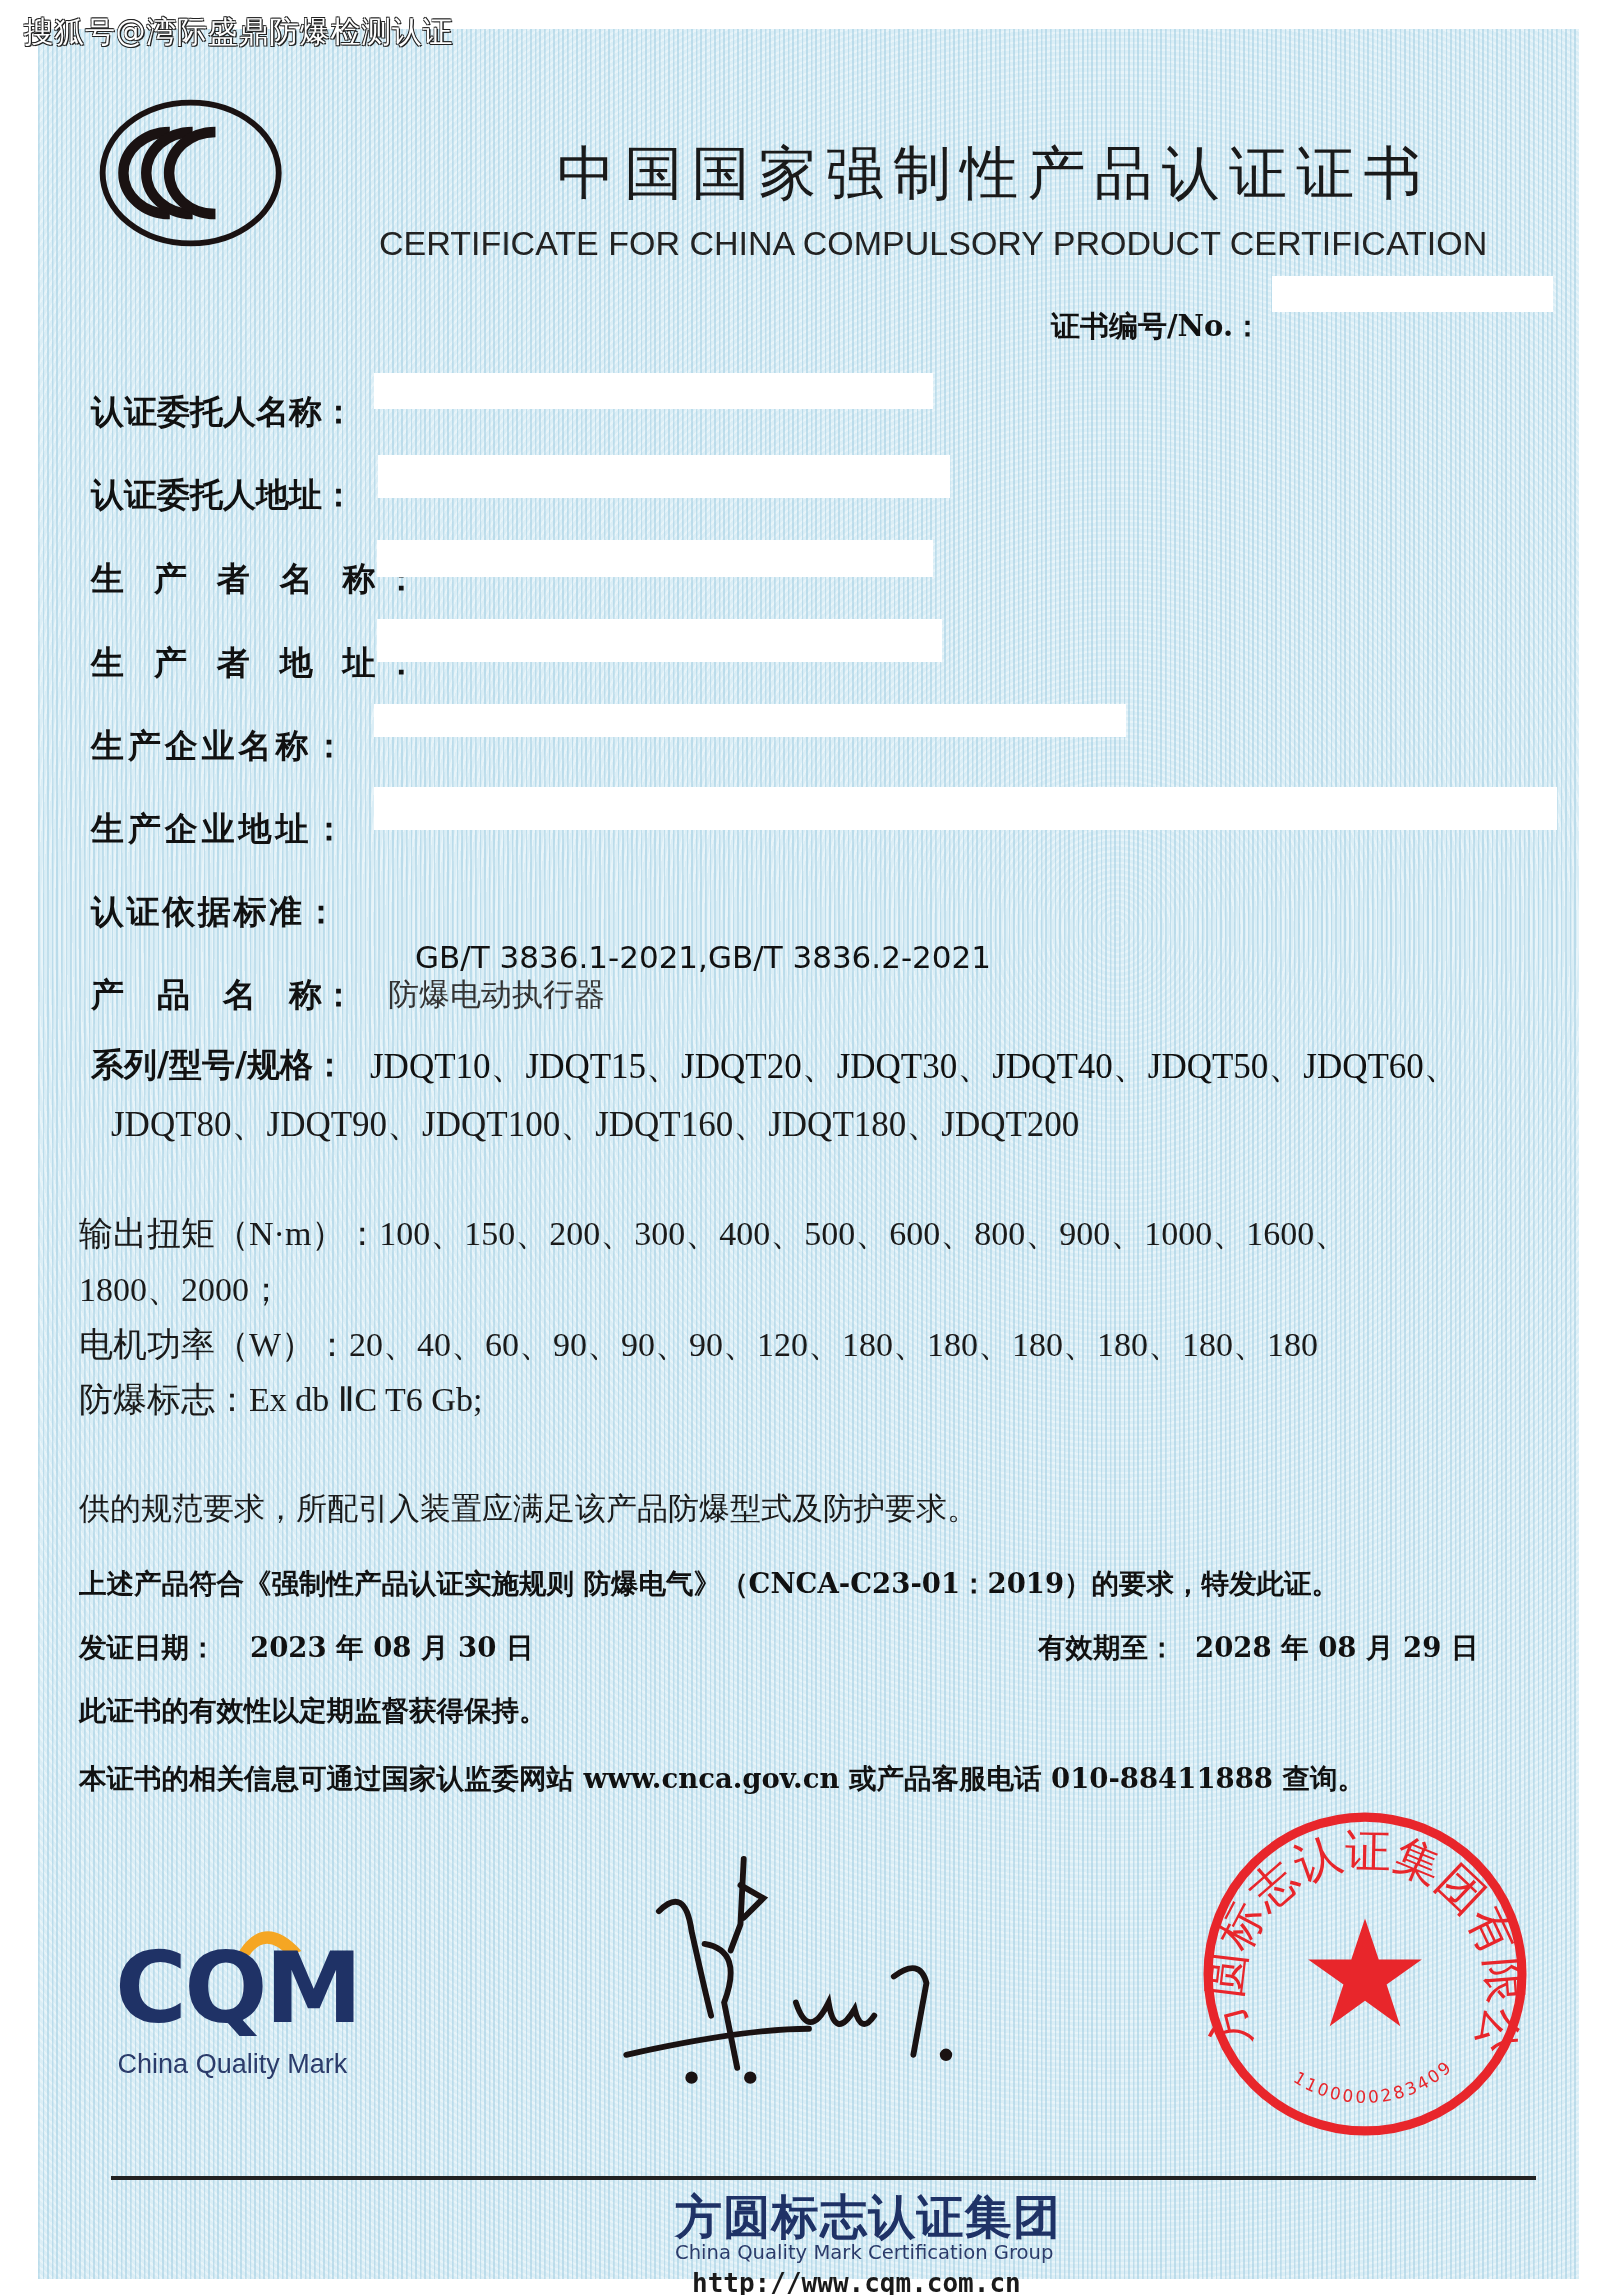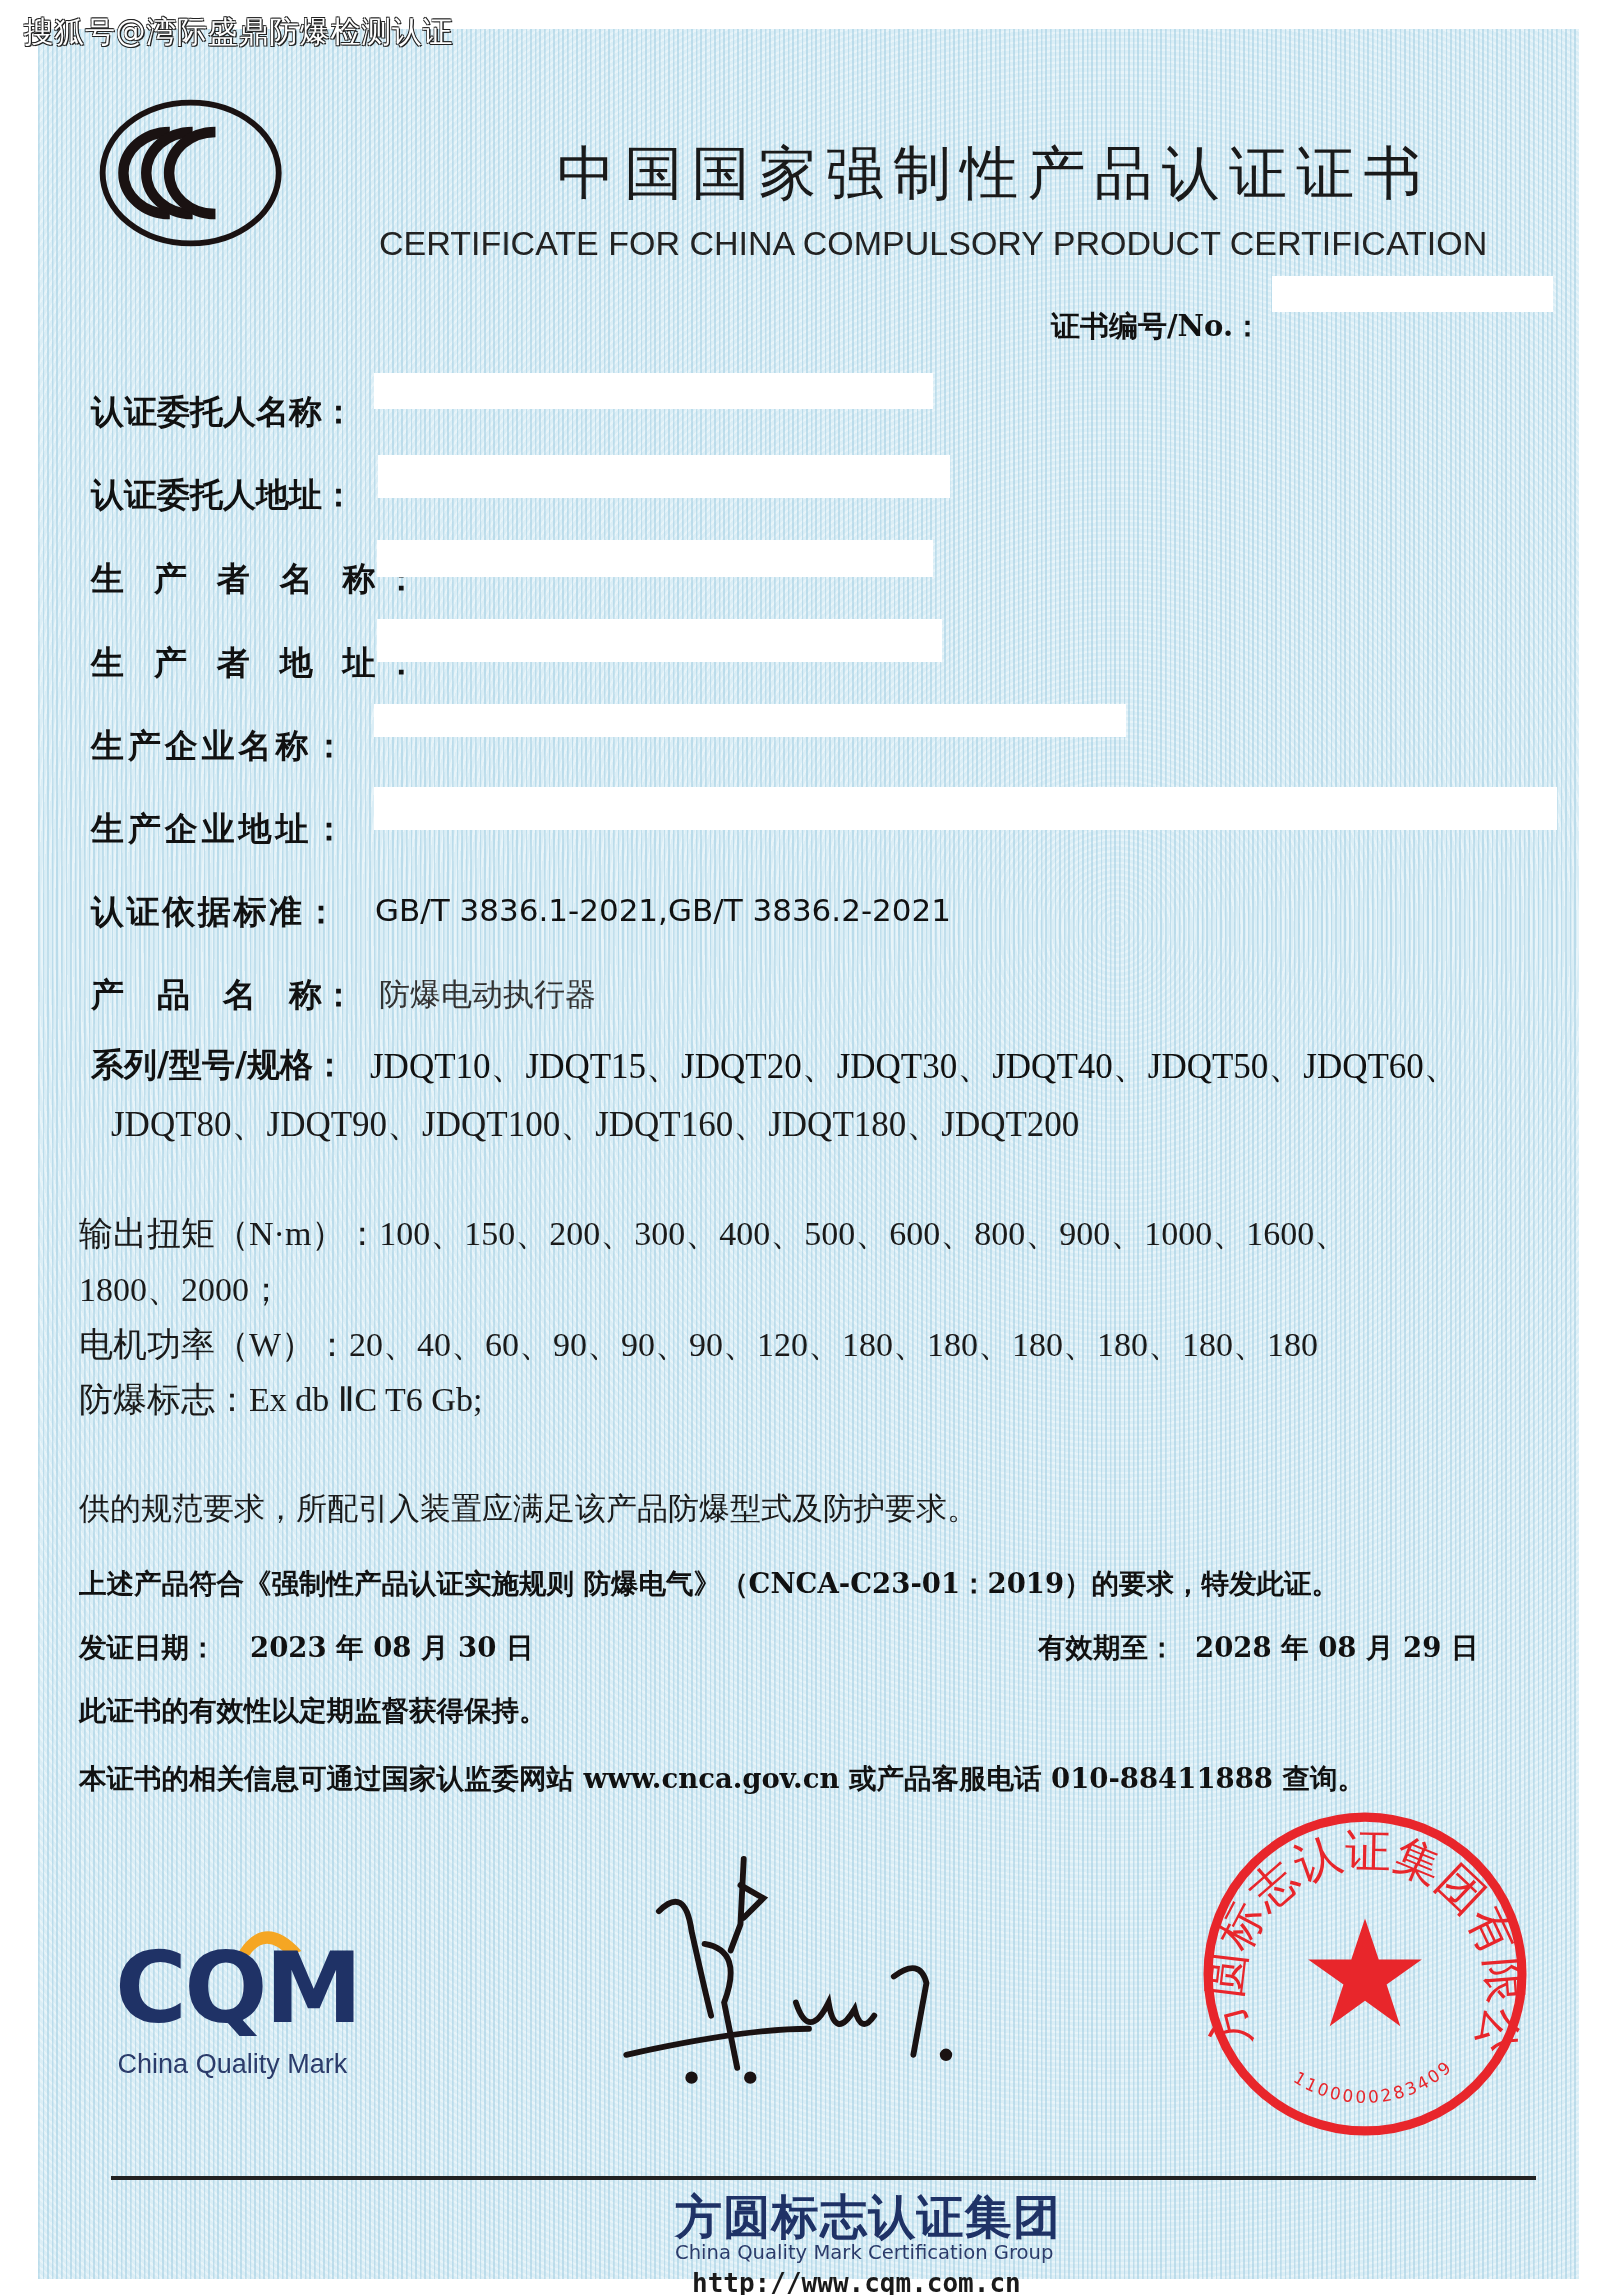--- a/index.html
+++ b/index.html
@@ -65,24 +65,24 @@
   <div class="row-label" style="top:612px;letter-spacing:9.2px;">生 产 者 地 址：</div>
   <div class="redact" style="left:339px;top:590px;width:565px;height:43px;"></div>
 
   <div class="row-label" style="top:695px;letter-spacing:3.9px;">生产企业名称：</div>
   <div class="redact" style="left:336px;top:675px;width:752px;height:33px;"></div>
 
   <div class="row-label" style="top:778px;letter-spacing:3.9px;">生产企业地址：</div>
   <div class="redact" style="left:336px;top:758px;width:1183px;height:43px;"></div>
 
   <div class="row-label" style="top:861px;letter-spacing:2.6px;">认证依据标准：</div>
-  <div class="row-val std-val" style="left:337px;top:863px;">GB/T 3836.1-2021,GB/T 3836.2-2021</div>
+  <div class="row-val std-val" style="left:337px;top:910px;padding-left:40px;">GB/T 3836.1-2021,GB/T 3836.2-2021</div>
 
   <div class="row-label" style="top:944px;text-align:center;">产　品　名　称：</div>
-  <div class="row-val" style="left:341px;top:945px;font-family:'DejaVu Sans',sans-serif;font-size:31px;color:#333;">防爆电动执行器</div>
+  <div class="row-val" style="left:350px;top:945px;font-family:'DejaVu Sans',sans-serif;font-size:31px;color:#333;">防爆电动执行器</div>
 
   <div class="row-label" style="top:1014px;">系列/型号/规格：</div>
   <div class="row-val" style="left:332px;top:1014px;font-size:35px;">JDQT10、JDQT15、JDQT20、JDQT30、JDQT40、JDQT50、JDQT60、</div>
 
   <div class="plain" style="top:1072px;font-size:35px;padding-left:32px;">JDQT80、JDQT90、JDQT100、JDQT160、JDQT180、JDQT200</div>
   <div class="plain" style="top:1182px;">输出扭矩（N·m）：100、150、200、300、400、500、600、800、900、1000、1600、</div>
   <div class="plain" style="top:1238px;">1800、2000；</div>
   <div class="plain" style="top:1293px;">电机功率（W）：20、40、60、90、90、90、120、180、180、180、180、180、180</div>
   <div class="plain" style="top:1348px;">防爆标志：Ex db ⅡC T6 Gb;</div>
   <div class="plain" style="top:1459px;font-family:'DejaVu Serif',serif;font-size:31px;">供的规范要求，所配引入装置应满足该产品防爆型式及防护要求。</div>

